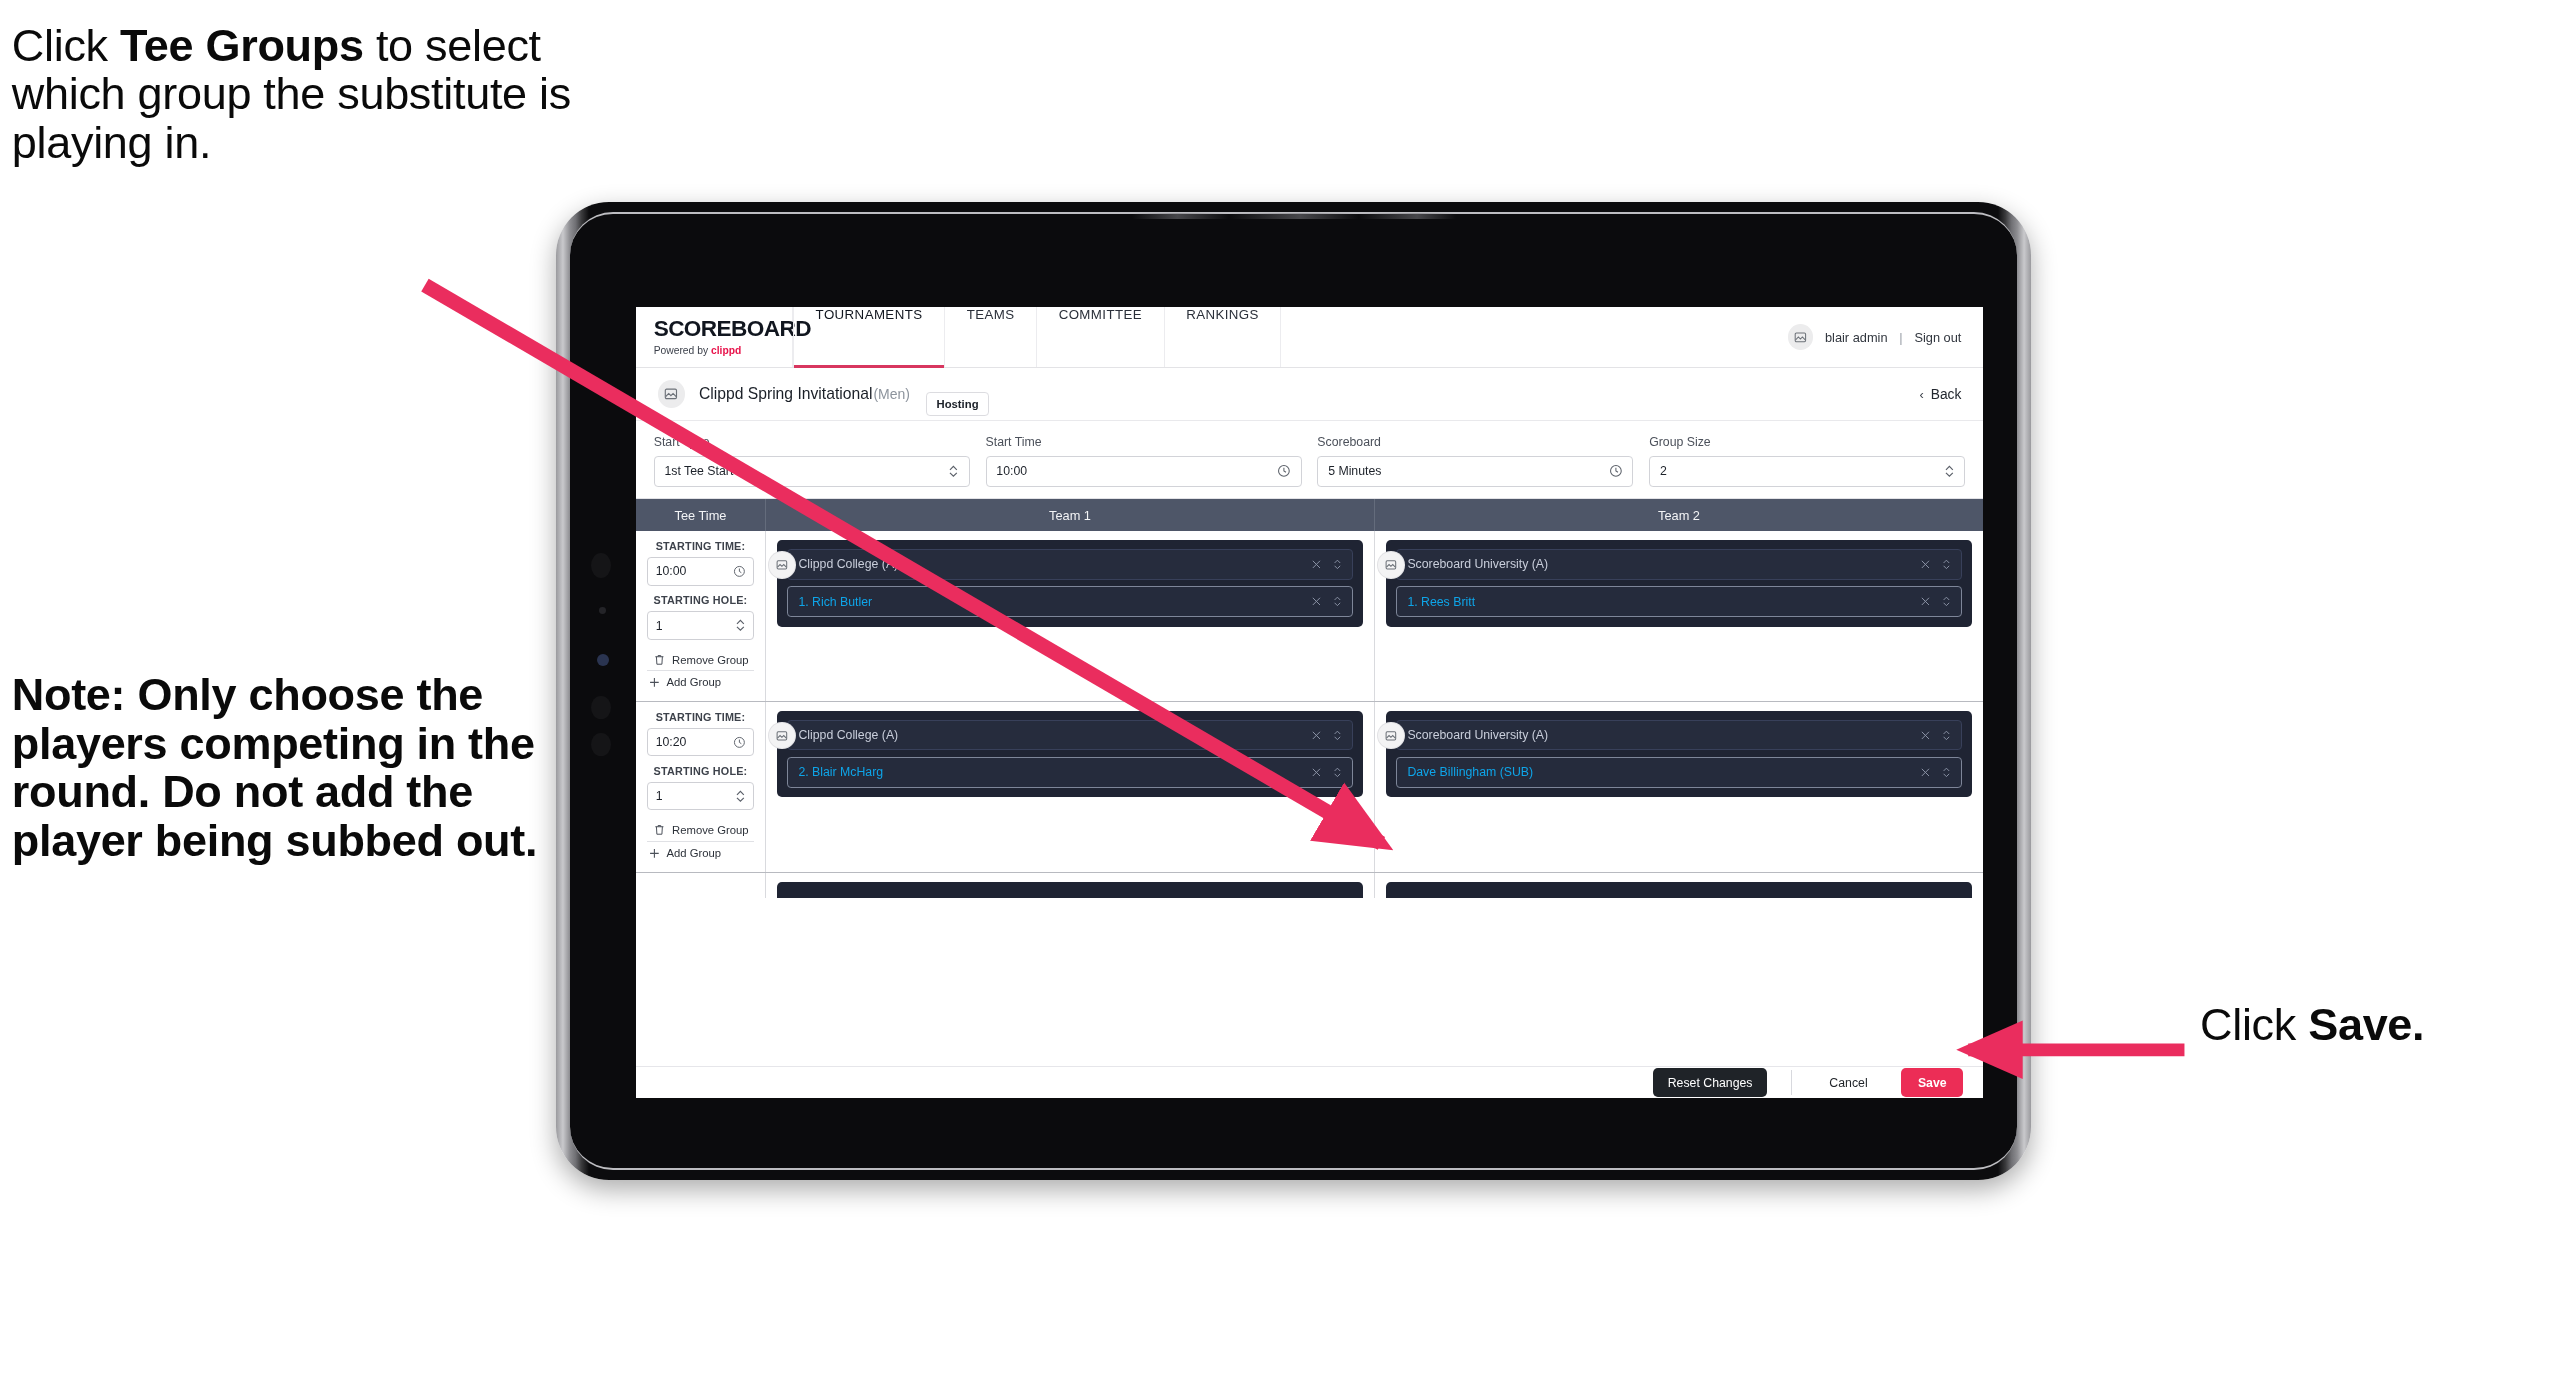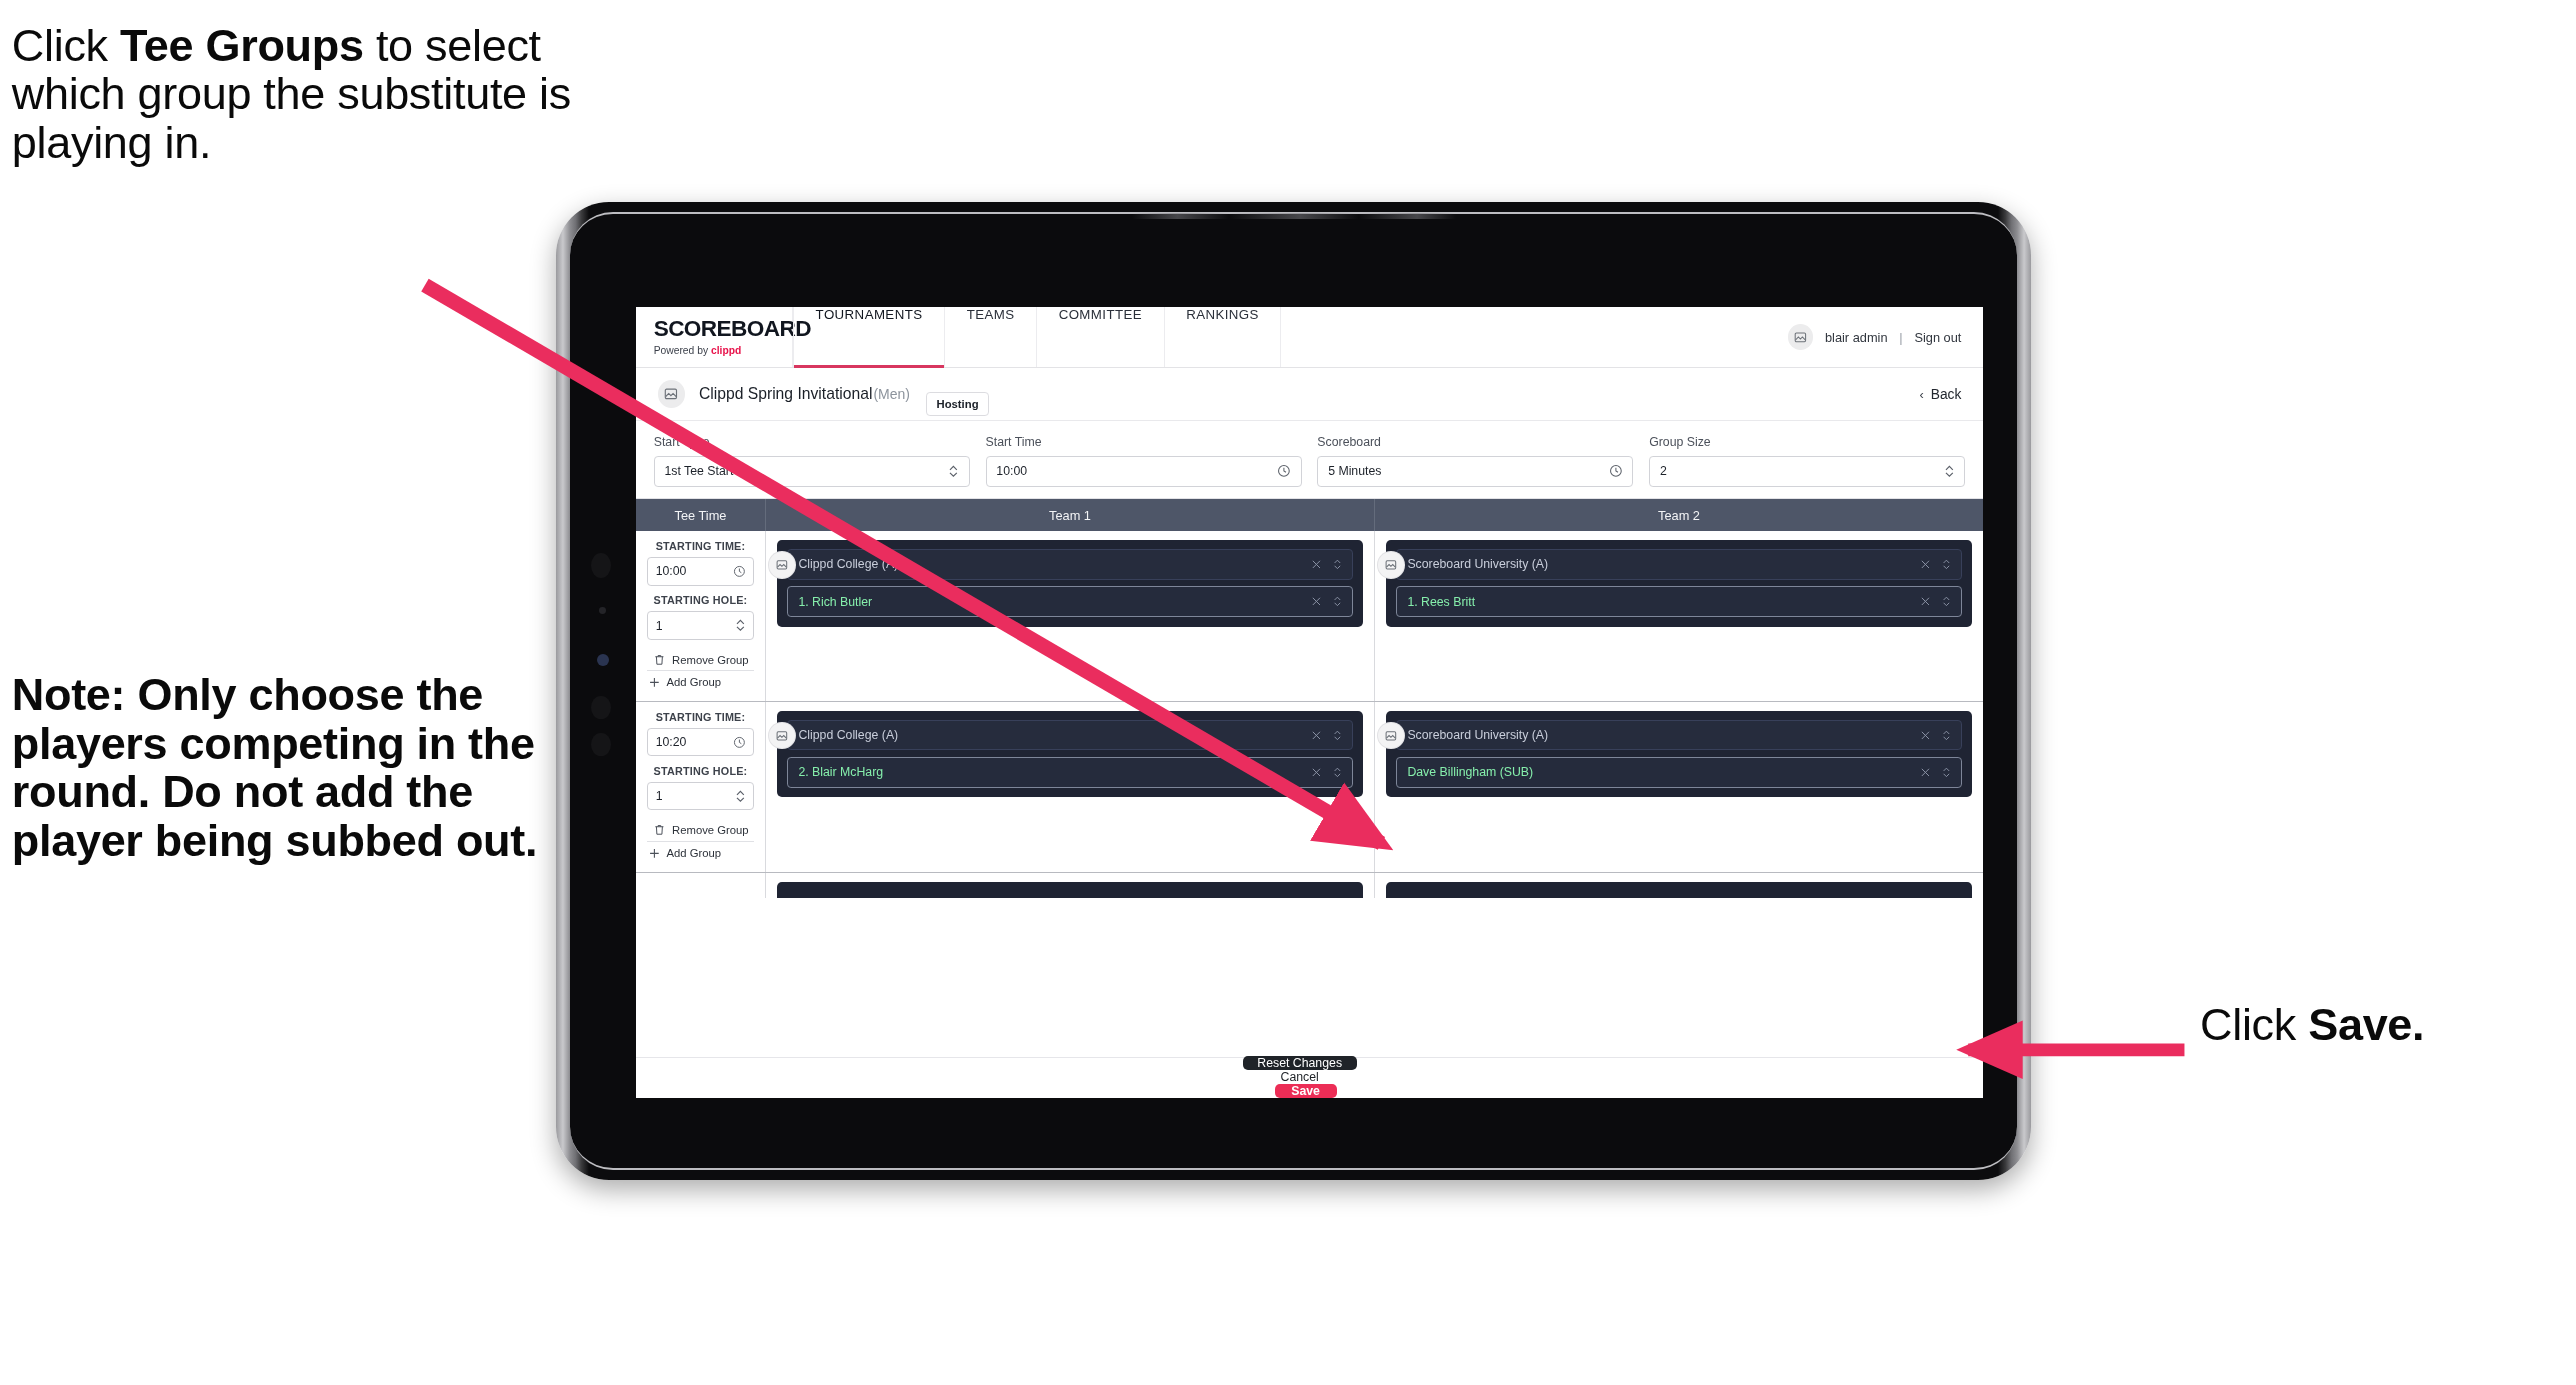--- a/index.html
+++ b/index.html
@@ -110,28 +110,28 @@
   .tee-act { width:100%; display:flex; align-items:center; gap:6.9px; font-size:11.3px; color:#2d323a; padding:4.9px 0 4.9px 2px; }
   .tee-act.rm { border-bottom:1px solid #e0e1e5;justify-content:center; }
   .tee-act .gi { color:#4b5059; display:flex; }
 
   .col-team { flex:1; padding:8.8px 10.8px 10.8px 10.8px; border-right:1px solid #d9dade; }
   .col-team:last-child { border-right:none; }
   .groupcard { background:#1f2433; border-radius:4.9px; padding:8.8px 9.8px 9.8px 9.8px; position:relative; display:flex; flex-direction:column; gap:6.9px; }
   .pill { background:#262c3d; border:1px solid #38405a; border-radius:3.9px; height:30.5px; display:flex; align-items:center; padding:0 10.8px; }
   .pill.sel { border-color:#7e8699; background:#252b3c; }
   .pill-txt { font-size:12.3px; color:#c9cedb; }
-  .pill.sel .pill-txt { color:#86efac; }
+  .pill.sel .pill-txt { color:#0ea5e9; }
   .pill-ic { margin-left:auto; display:flex; align-items:center; gap:10.8px; color:#8b93a6; }
   .card-avatar { position:absolute; left:-7.9px; top:11.8px; width:25.6px; height:25.6px; border-radius:50%; background:#f3f3f4; display:flex; align-items:center; justify-content:center; box-shadow:0 0 0 1px #e2e2e5; }
 
   .grouprow.cut { min-height:0; height:25.6px; overflow:hidden; border-bottom:none; }
 
   
-  .footer { position:absolute; left:0; right:0; bottom:0; height:41px; background:#fff; border-top:1px solid #e6e6ea; display:flex; align-items:center; justify-content:flex-end; gap:0; padding-right:19.7px;flex-direction:column; }
+  .footer { position:absolute; left:0; right:0; bottom:0; height:32px; background:#fff; border-top:1px solid #e6e6ea; display:flex; align-items:center; justify-content:flex-end; gap:8px; padding-right:19.7px; }
   .btn { font-size:12.3px; border-radius:4.9px; display:flex; align-items:center; justify-content:center; height:28.5px; }
   .btn-reset { background:#1f2328; color:#fff; padding:0 14.7px; font-weight:400; }
   .foot-div { width:1px; height:25.6px; background:#d8d9de; margin:0 15.7px; }
   .btn-cancel { color:#1f2328; padding:0 13.8px; }
   .btn-save { background:#ec2d56; color:#fff; padding:0 16.7px; margin-left:11.8px; font-weight:600; }
 
   .ic svg, .field-ic svg, .gi svg, .pill-ic svg, .tbar-avatar svg, .nav-avatar svg, .card-avatar svg, .tee-input .ic svg { display:block; }
 </style>
 </head>
 <body>

